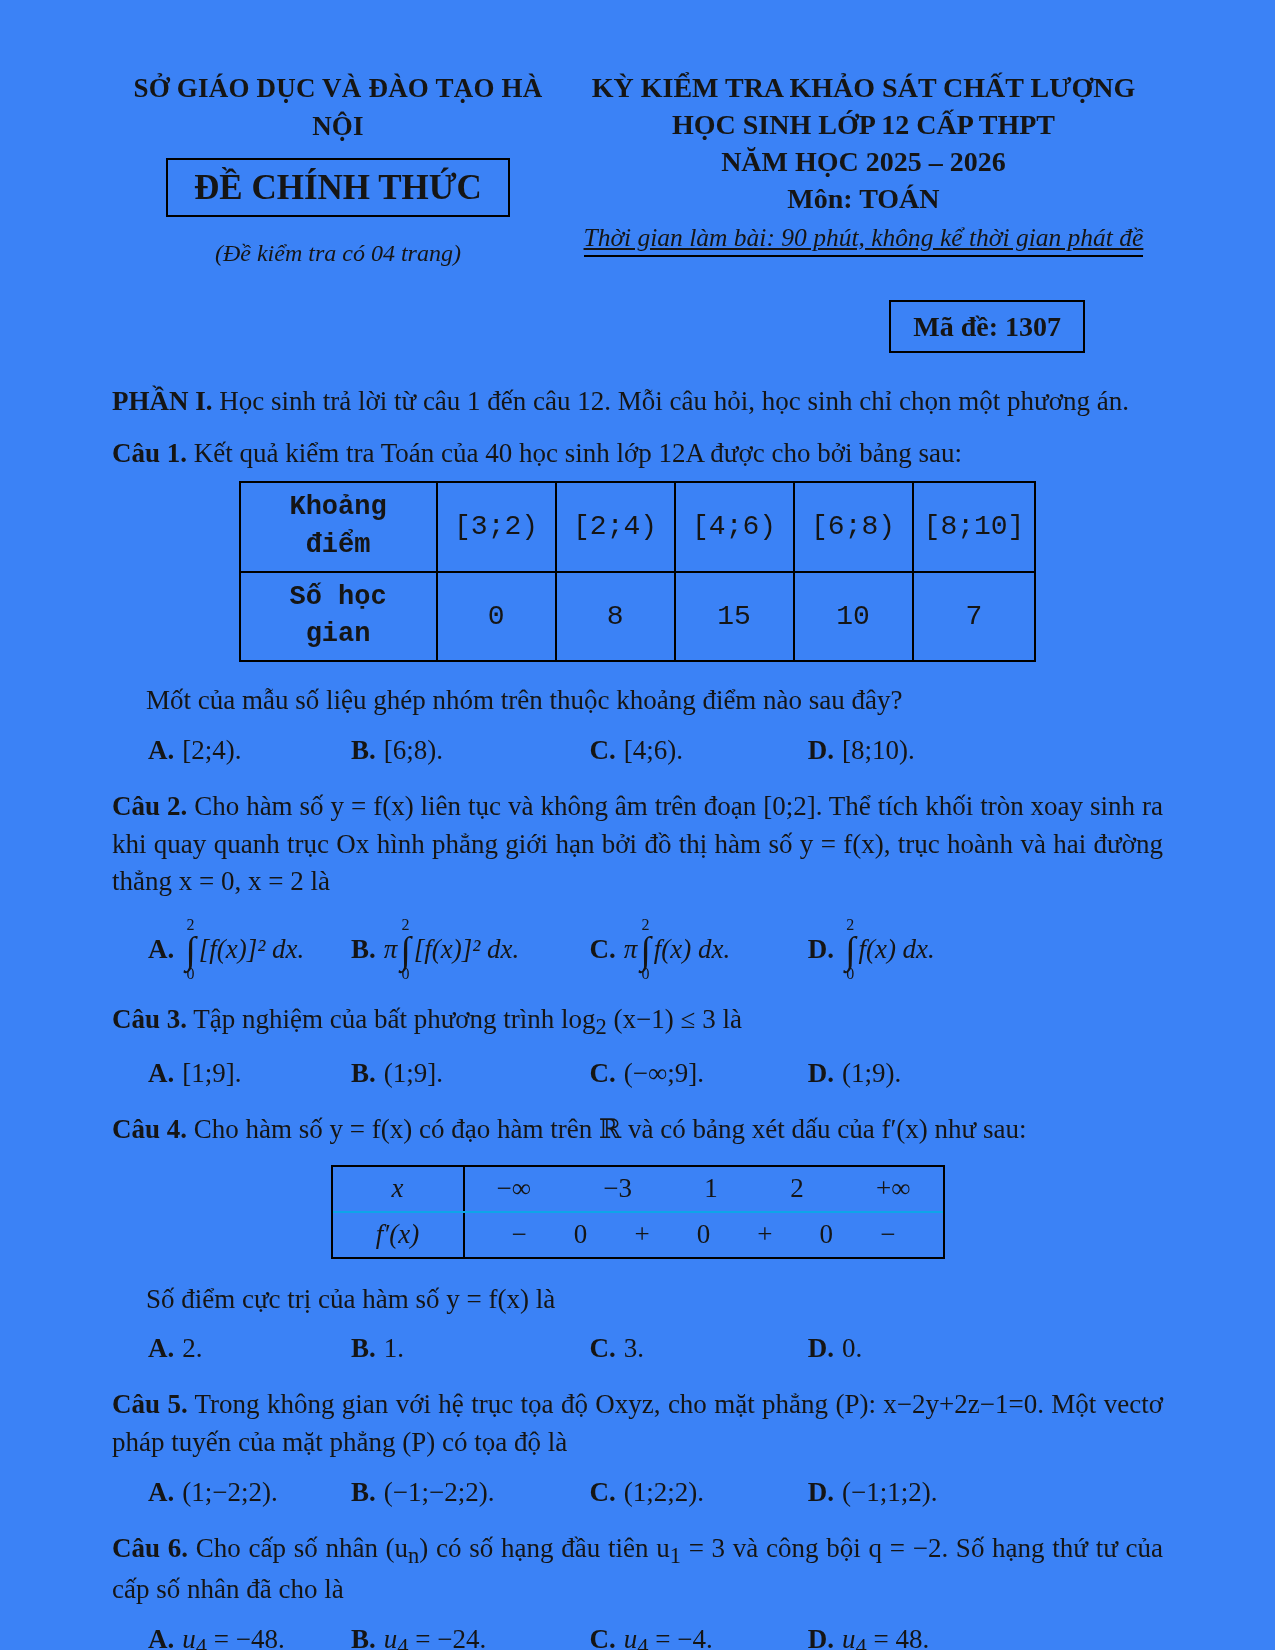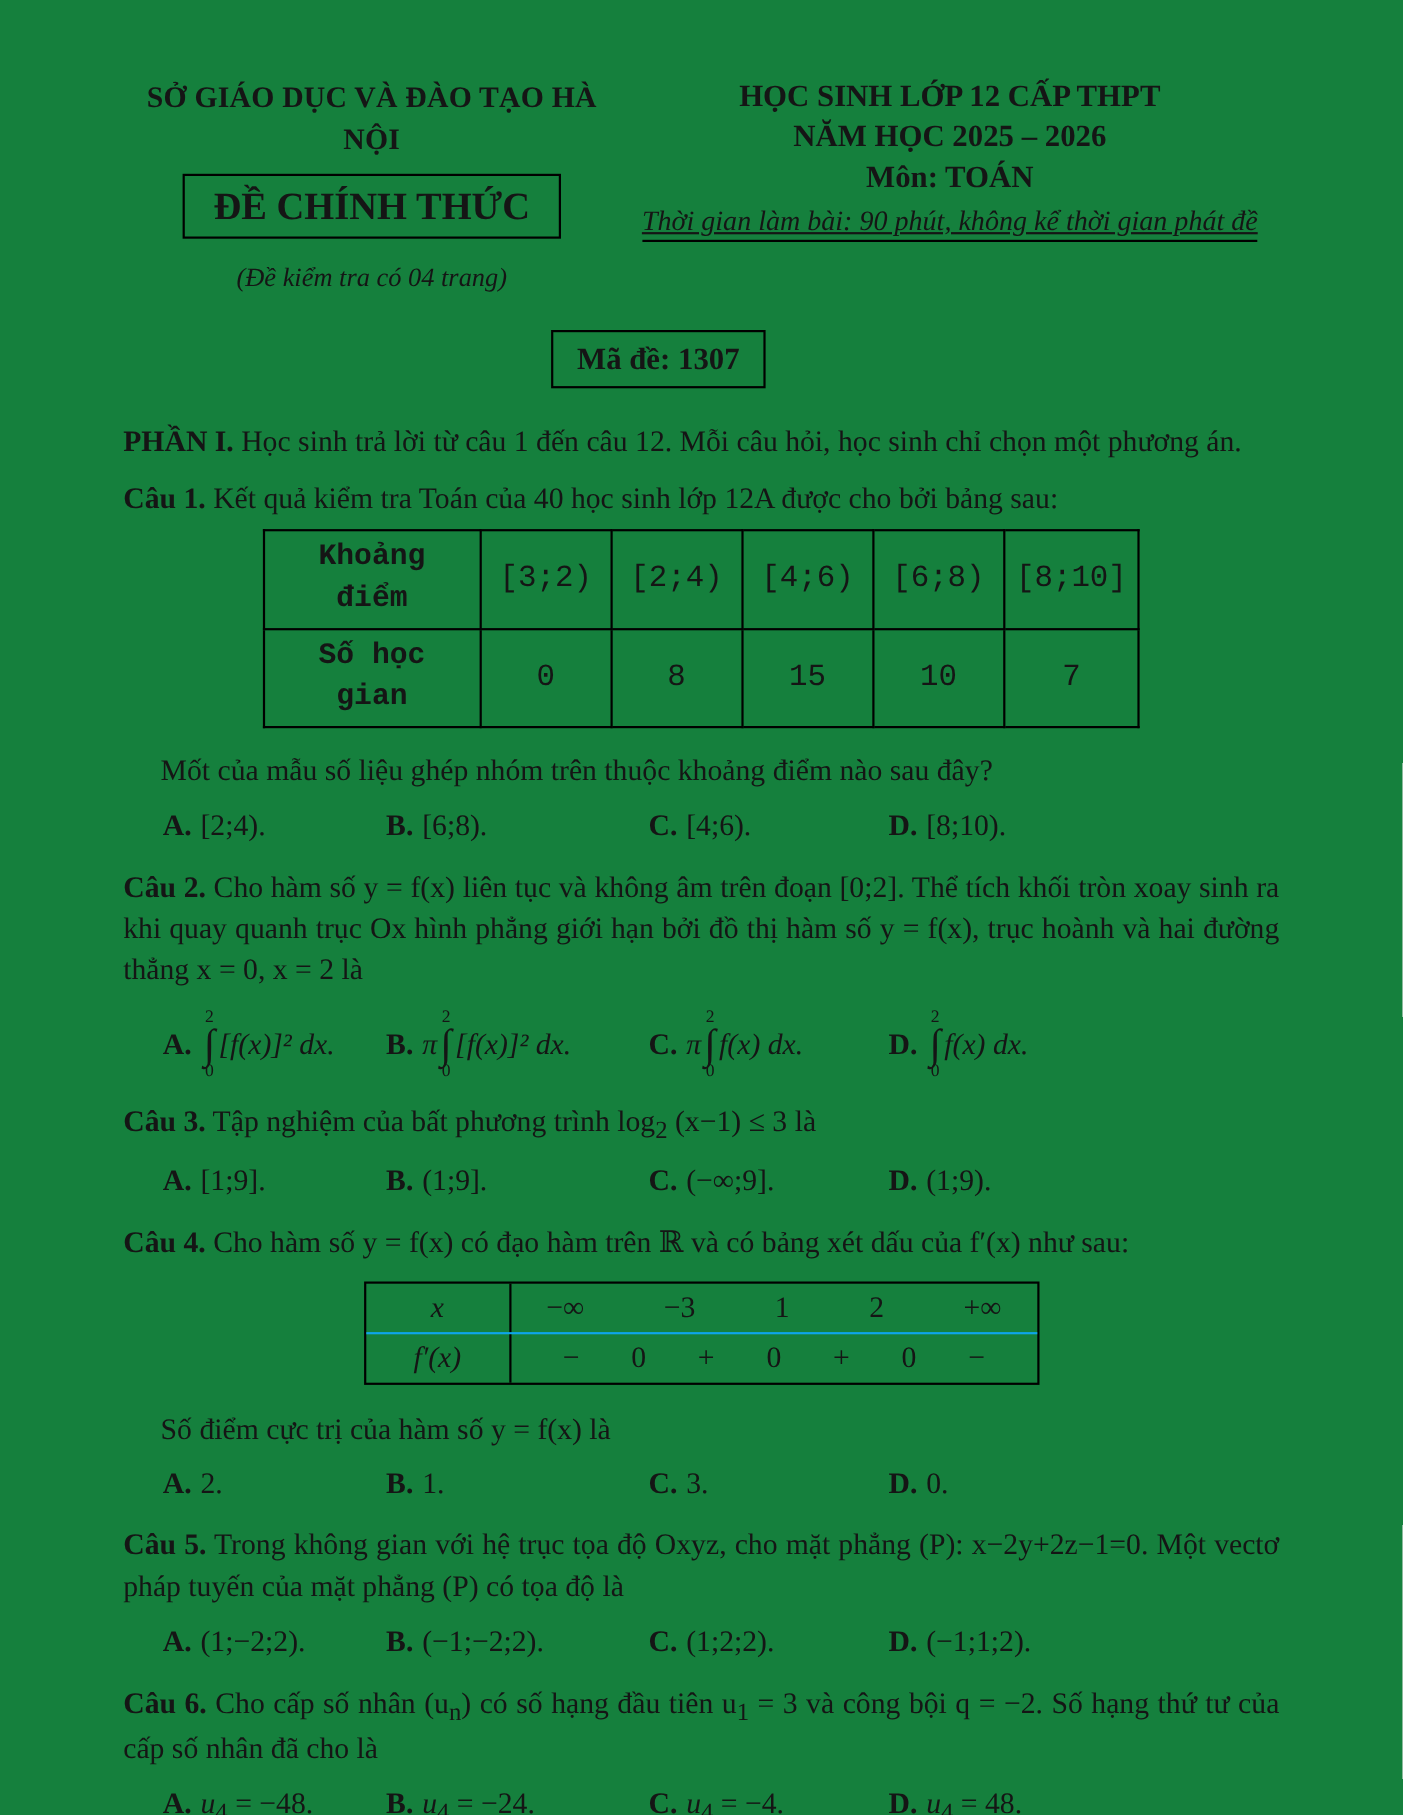--- a/index.html
+++ b/index.html
@@ -1,34 +1,34 @@
 <!DOCTYPE html>
 <html><head>
 <meta charset="utf-8">
 <style>
   html,body{margin:0;padding:0;background:#e8e8e8;}
   .page{
-    width:1275px;height:1650px;margin:0 auto;background:#15803d;color:#151515;
+    width:1275px;height:1650px;margin:0 auto;background:#3b82f6;color:#151515;
     font-family:"Liberation Serif","DejaVu Serif","DejaVu Sans",serif;
     font-size:27px;line-height:1.4;box-sizing:border-box;
     padding:70px 112px 42px 112px;display:flex;flex-direction:column;overflow:hidden;
   }
   .b{font-weight:bold;margin-top:31px;}
   .i{font-style:italic;}
   
   .hdr{display:flex;}
   .hdr-left{width:43%;text-align:center;}
   .hdr-right{width:57%;text-align:center;}
   .dept{font-weight:bold;font-size:27px;letter-spacing:.2px;}
   .official-box{display:inline-block;border:2px solid #000;padding:3px 26px;margin-top:12px;font-weight:bold;font-size:35px;}
   .pages-note{font-style:italic;margin-top:20px;font-size:24px;}
   .hdr-right .hl{font-weight:bold;font-size:28px;line-height:1.32;}
   .time-line{margin-top:2px;font-size:25.5px;text-decoration:underline;}
   .time-underline{font-style:italic;border-bottom:2px solid #000;padding-bottom:3px;}
-  .code-row{text-align:center;margin:30px 78px 4px 0;}
+  .code-row{text-align:right;margin:30px 78px 4px 0;}
   .code-box{display:inline-block;border:2px solid #000;padding:5px 22px;font-weight:bold;font-size:28px;}
   
   .student{white-space:nowrap;overflow:hidden;margin-top:4px;padding-left:20px;}
   
   .para{margin-top:22px;text-align:justify;}
   .qpara{margin-top:14px;text-align:justify;}
   .indent{margin-left:34px;}
   .opts{display:grid;grid-template-columns:20% 23.5% 21.5% 35%;margin:12px 0 4px 36px;align-items:center;}
   .optkey{font-weight:bold;margin-right:8px;}
   
@@ -57,20 +57,21 @@
 
 <div class="page">
 
   <div class="hdr">
     <div class="hdr-left">
       <div class="dept">SỞ GIÁO DỤC VÀ ĐÀO TẠO HÀ NỘI</div>
       <div><span class="official-box">ĐỀ CHÍNH THỨC</span></div>
       <div class="pages-note">(Đề kiểm tra có 04 trang)</div>
     </div>
     <div class="hdr-right">
+      <div class="hl">KỲ KIỂM TRA KHẢO SÁT CHẤT LƯỢNG</div>
       <div class="hl">HỌC SINH LỚP 12 CẤP THPT</div>
       <div class="hl">NĂM HỌC 2025 – 2026</div>
       <div class="hl">Môn: TOÁN</div>
       <div class="time-line"><span class="time-underline">Thời gian làm bài: 90 phút, không kể thời gian phát đề</span></div>
     </div>
   </div>
 
   <div class="code-row">
     <span class="code-box">Mã đề: 1307</span>
   </div>

